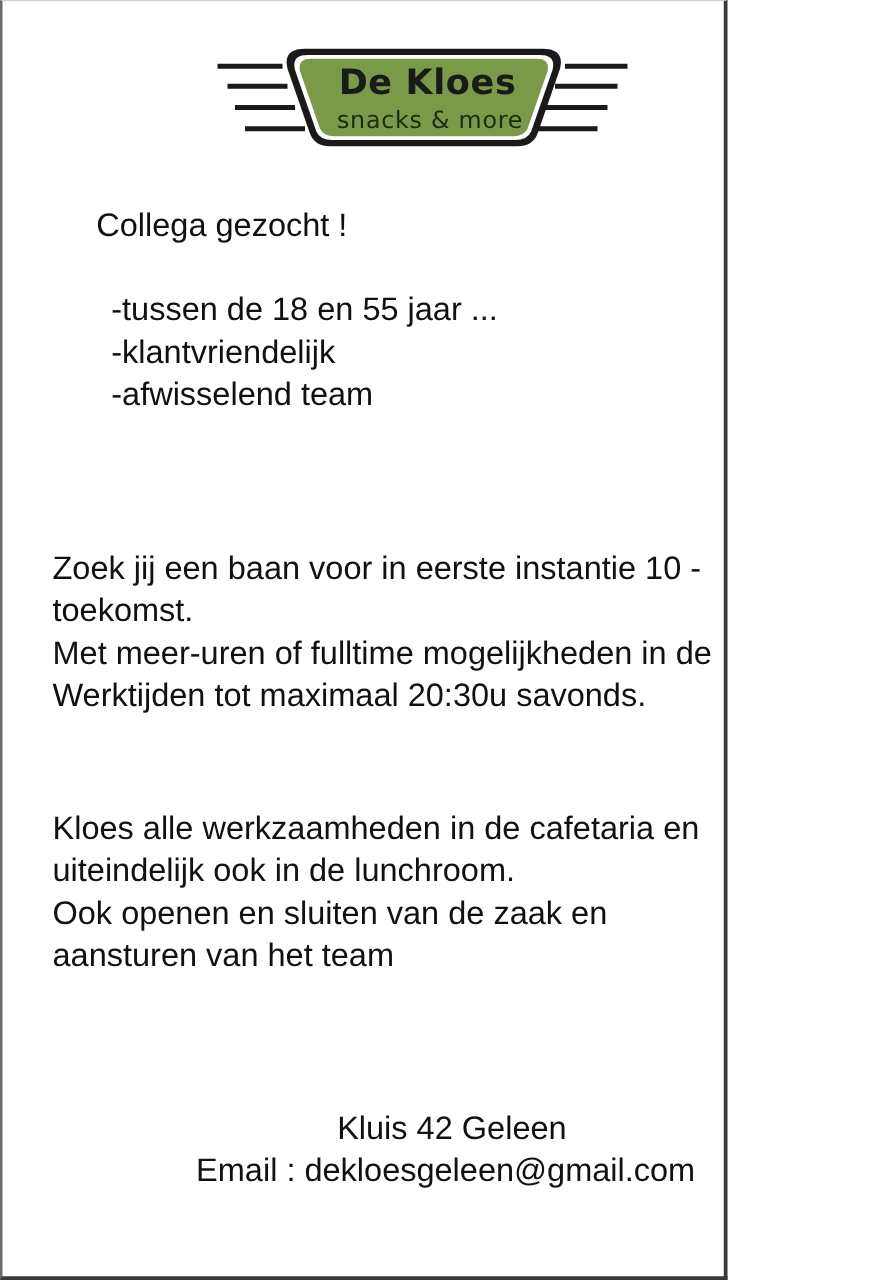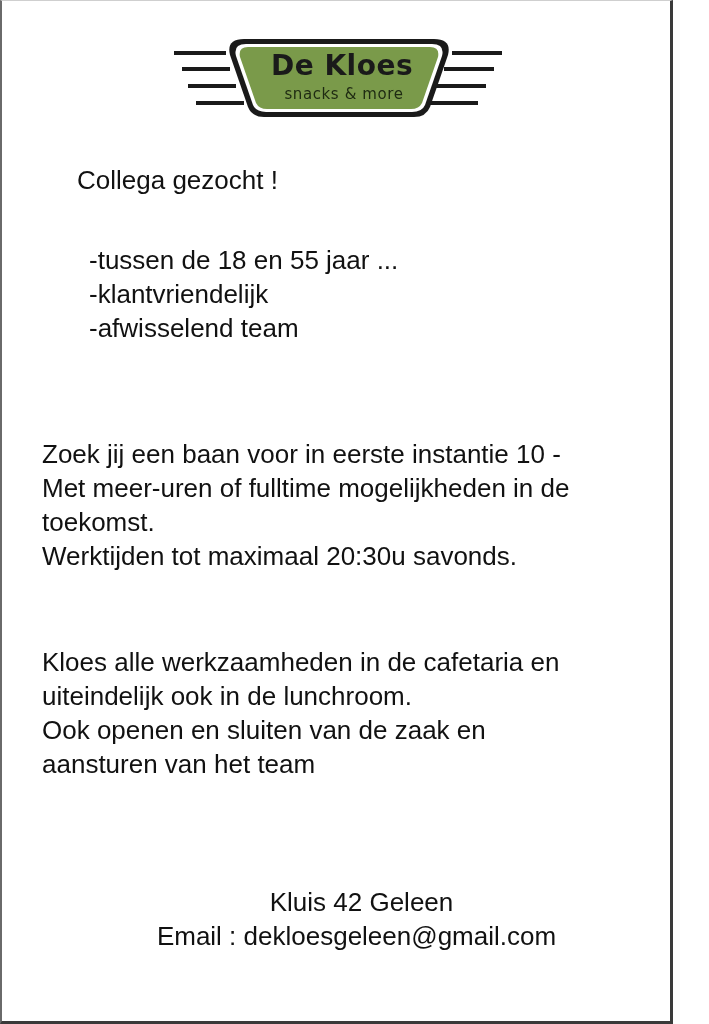--- a/index.html
+++ b/index.html
@@ -1,41 +1,41 @@
 <!DOCTYPE html>
 <html><head>
   <meta charset="utf-8">
   <style>
     * { margin: 0; padding: 0; box-sizing: border-box; }
     html, body { width: 709px; height: 1024px; background: #ffffff; overflow: hidden; }
     body { font-family: "Liberation Sans", sans-serif; color: #111111; position: relative; }
     .page {
-      position: absolute; left: 0; top: 0; width: 673px; height: 1024px;
+      position: absolute; left: 0; top: 0; width: 582px; height: 1024px;
       border-left: 2px solid #6a6a6a;
       border-top: 1px solid #cfcfcf;
       border-right: 3px solid #3a3a3a;
       border-bottom: 3px solid #3a3a3a;
       background: #ffffff;
     }
     .logo { position: absolute; left: 170px; top: 34px; width: 334px; height: 84px; }
     .logo svg { position: absolute; left: 0; top: 0; }
     .logo-title {
       position: absolute; left: 0; top: 14px; width: 334px; text-align: center;
       font-family: "DejaVu Sans", sans-serif; font-weight: bold; font-size: 28px;
       color: #1a1a1a; letter-spacing: 0.5px;
       padding-left: 6px;
     }
     .logo-sub {
       position: absolute; left: 0; top: 50px; width: 334px; text-align: center;
-      font-family: "DejaVu Sans", sans-serif; font-size: 15px; color: #1e2a12;
+      font-family: "DejaVu Sans", sans-serif; font-size: 19px; color: #1e2a12;
       letter-spacing: 0.6px; padding-left: 10px;
     }
     .txt { position: absolute; font-size: 26px; line-height: 34px; white-space: nowrap; color: #111; }
     .heading { left: 75px; top: 162px; }
-    .reqs { left: 87px; top: 242px; }
+    .reqs { left: 87px; top: 229px; }
     .para1 { left: 40px; top: 436px; }
     .para2 { left: 40px; top: 644px; }
     .footer { left: 0; width: 709px; text-align: center; }
     .addr { top: 884px; padding-left: 10px; }
     .email { top: 918px; }
     .line { display: block; }
   </style>
 </head>
 <body>
 
@@ -67,22 +67,22 @@
   <div class="txt heading">Collega gezocht !</div>
 
   <div class="txt reqs">
     <span class="line">-tussen de 18 en 55 jaar ...</span>
     <span class="line">-klantvriendelijk</span>
     <span class="line">-afwisselend team</span>
   </div>
 
   <div class="txt para1">
     <span class="line">Zoek jij een baan voor in eerste instantie 10 -</span>
+    <span class="line">toekomst.</span>
     <span class="line">Met meer-uren of fulltime mogelijkheden in de</span>
-    <span class="line">toekomst.</span>
     <span class="line">Werktijden tot maximaal 20:30u  savonds.</span>
   </div>
 
   <div class="txt para2">
     <span class="line">Kloes alle werkzaamheden in de cafetaria en</span>
     <span class="line">uiteindelijk ook in de lunchroom.</span>
     <span class="line">Ook openen en sluiten van de zaak en</span>
     <span class="line">aansturen van het team</span>
   </div>
 

